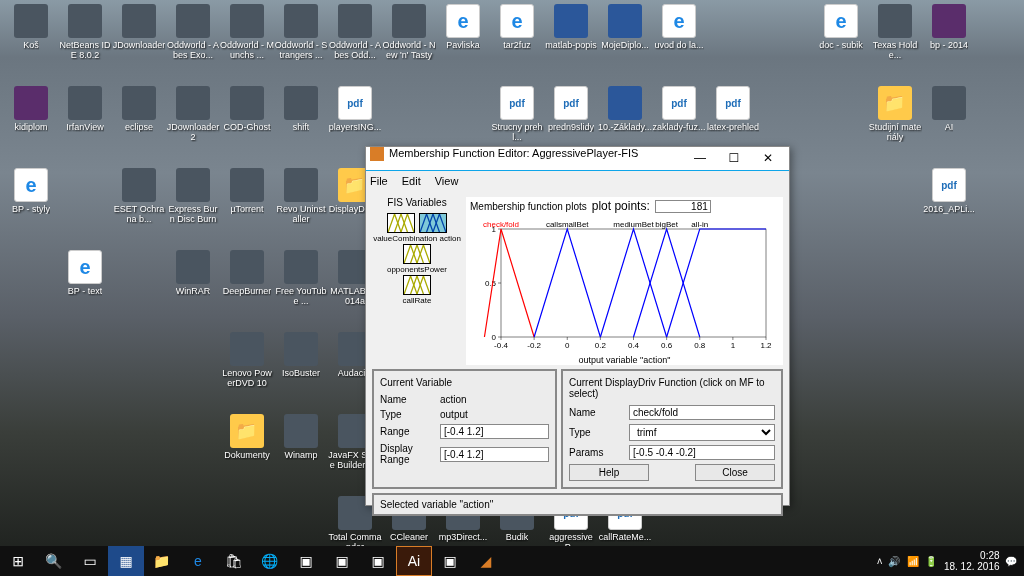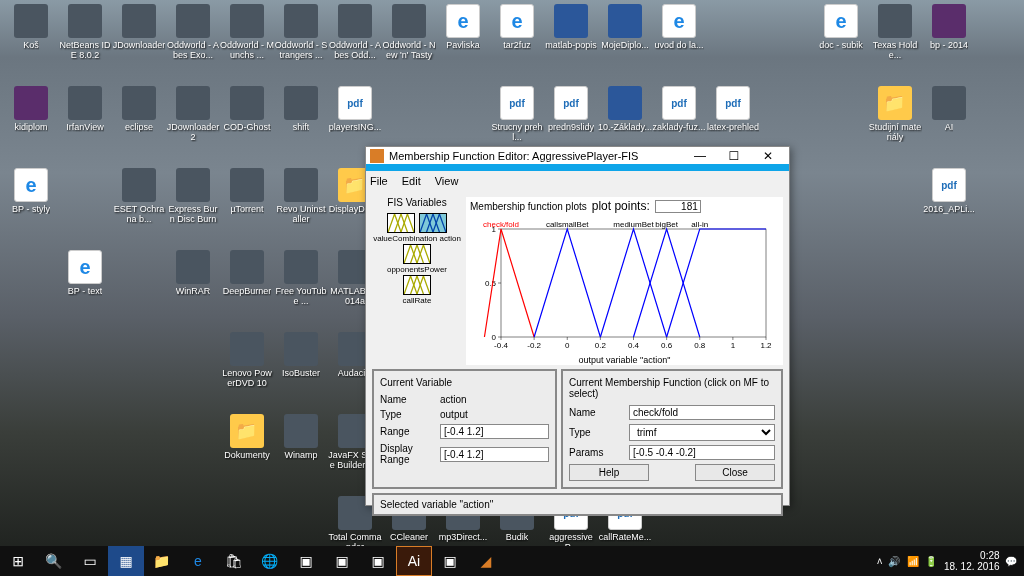--- a/index.html
+++ b/index.html
@@ -14,35 +14,35 @@
 .ie { background:#fff; border:1px solid #ccc; }
 .ie::before { content:"e"; color:#1e88e5; font-size:20px; font-weight:bold; }
 .word { background:#2b579a; }
 .generic { background:#4a5560; }
 .folder { background:#ffca4a; }
 .folder::before { content:"📁"; font-size:18px; }
 .rar { background:#5a2d6b; }
 
 
 .win { position:absolute; left:365px; top:146px; width:425px; height:360px; background:#f0f0f0; border:1px solid #888; box-shadow:2px 2px 8px rgba(0,0,0,0.4); font-size:10px; }
-.titlebar { height:24px; background:#fff; display:flex; align-items:center; padding:0 4px; border-bottom:7px solid #0ea5e9; }
+.titlebar { height:24px; background:#fff; display:flex; align-items:flex-start; padding:0 4px; border-bottom:1px solid #0ea5e9; }
 .ticon { width:14px; height:14px; background:#d97d27; margin-right:5px; }
 .ttxt { flex:1; font-size:11px; }
 .tbtn { width:34px; height:22px; display:flex; align-items:center; justify-content:center; font-size:12px; }
 .menubar { height:20px; display:flex; padding:0 4px; gap:14px; align-items:center; font-size:11px; }
 .body { padding:6px; display:grid; grid-template-columns:90px 1fr; gap:4px; }
 .fisv { text-align:center; font-size:10px; }
 .fisvlbl { margin-bottom:4px; }
 .fz { width:28px; height:20px; border:1px solid #000; display:inline-flex; align-items:center; justify-content:center; margin:1px; background:#fff; }
 .fz svg { width:100%; height:100%; }
 .fzsel { background:#7fc9d8; }
 .f2row { font-size:8px; display:flex; justify-content:space-around; }
 .plot { background:#fff; }
 .plothdr { display:flex; justify-content:flex-start; align-items:center; gap:5px; font-size:10px; padding:2px 4px; }
-.plothdr input { width:46px; font-size:10px; text-align:right; border:1px solid #888; padding:0 2px; }
+.plothdr input { width:56px; font-size:10px; text-align:right; border:1px solid #888; padding:0 2px; }
 .chart { width:310px; height:140px; position:relative; }
 .chart svg { width:100%; height:100%; }
 .axislbl { text-align:center; font-size:9px; }
 .panels { grid-column:1/3; display:grid; grid-template-columns:1fr 1.2fr; gap:4px;border-radius:6px; }
 .panel { border:2px solid #888; background:#ececec; padding:6px; font-size:10px; }
 .ptitle { margin-bottom:6px; }
 .prow { display:flex; align-items:center; margin-bottom:4px; }
 .prow .plbl { width:60px; }
 .prow .pval { flex:1; }
 .prow input, .prow select { width:100%; font-size:10px; border:1px solid #888; background:#fff; padding:1px 3px; }
@@ -511,21 +511,21 @@
         <div class="prow">
             <span class="plbl">Range</span>
             <span class="pval"><input value="[-0.4 1.2]" style=""></span>
           </div>
         <div class="prow">
             <span class="plbl">Display Range</span>
             <span class="pval"><input value="[-0.4 1.2]" style=""></span>
           </div>
       </div>
       <div class="panel">
-        <div class="ptitle">Current Membership Function (click on MF to select)</div>
+        <div class="ptitle">Current DisplayDriv Function (click on MF to select)</div>
         <div class="prow">
             <span class="plbl">Name</span>
             <span class="pval"><input value="check/fold" style=""></span>
           </div>
         <div class="prow">
             <span class="plbl">Type</span>
             <span class="pval"><select><option>trimf</option></select></span>
           </div>
         <div class="prow">
             <span class="plbl">Params</span>

